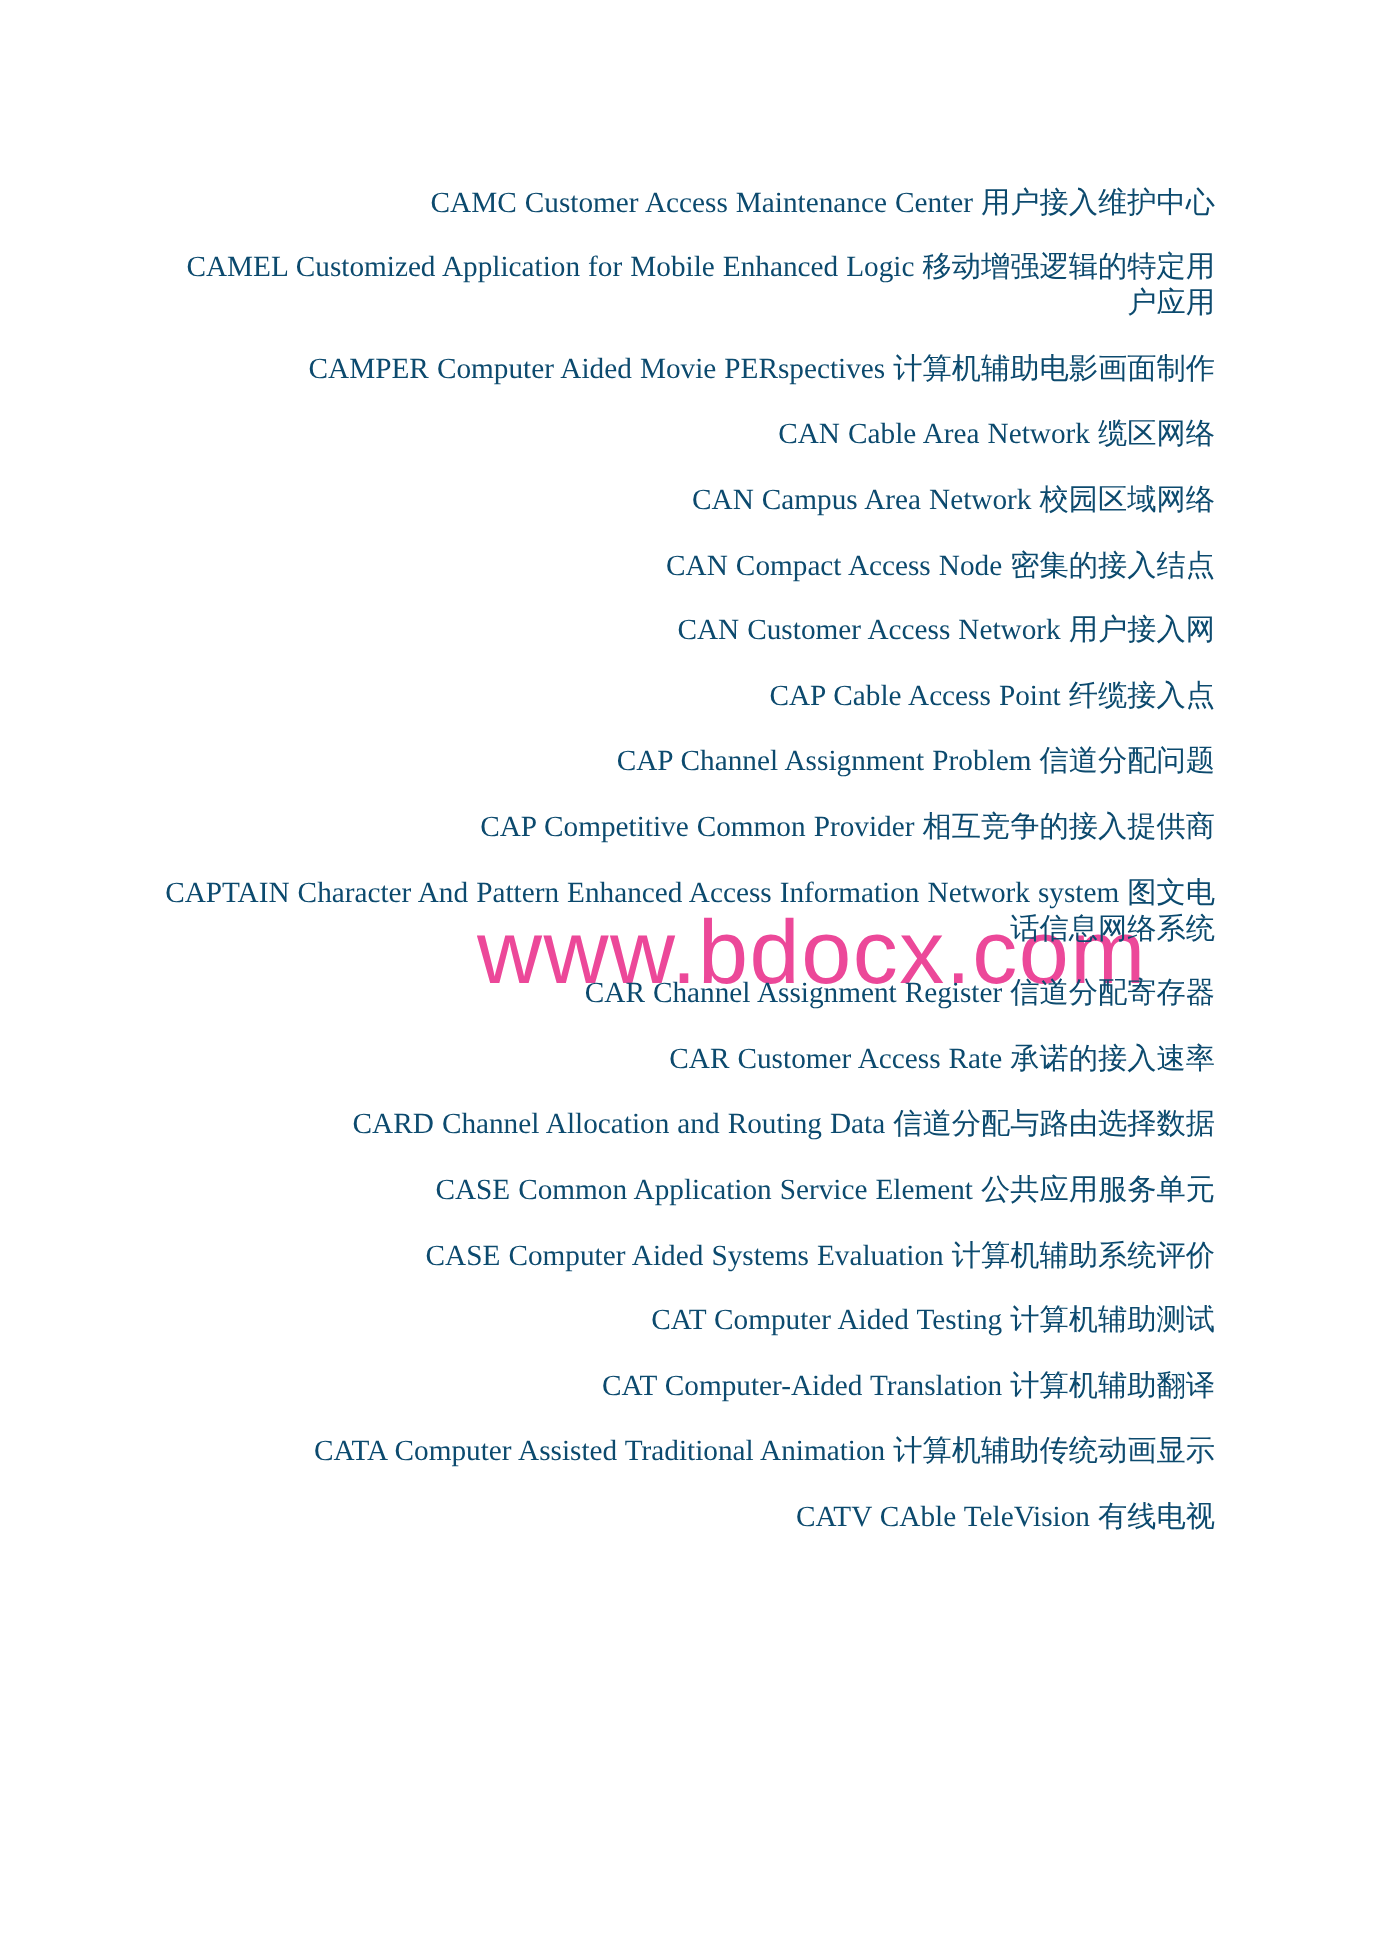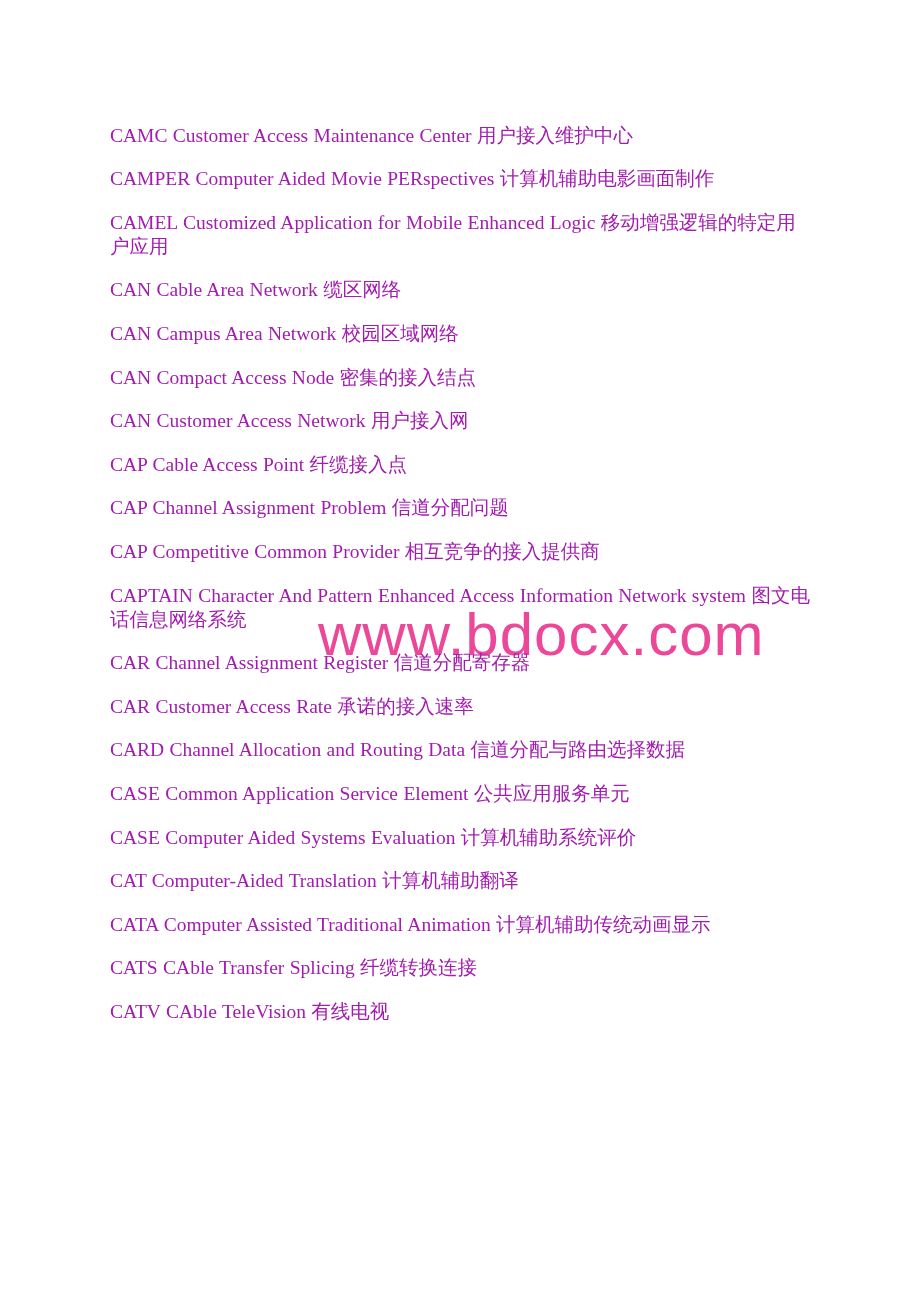--- a/index.html
+++ b/index.html
@@ -37,49 +37,49 @@
   .text-body {
     position: absolute;
     left: 110px;
     top: 104px;
     width: 700px;
     z-index: 2;
   }
   .entry {
     font-size: 19.5px;
     line-height: 24.1px;
-    text-align: left;
+    text-align: right;
     white-space: normal;
     word-spacing: 0.5px;
-    color: #a21caf;
+    color: #0c4a6e;
   }
 </style>
 </head>
 <body>
 
 <div class="page">
 
   <div class="watermark">www.bdocx.com</div>
 
   <div class="text-body">
       <p class="entry">CAMC Customer Access Maintenance Center 用户接入维护中心</p>
+      <p class="entry">CAMEL Customized Application for Mobile Enhanced Logic 移动增强逻辑的特定用户应用</p>
       <p class="entry">CAMPER Computer Aided Movie PERspectives 计算机辅助电影画面制作</p>
-      <p class="entry">CAMEL Customized Application for Mobile Enhanced Logic 移动增强逻辑的特定用户应用</p>
       <p class="entry">CAN Cable Area Network 缆区网络</p>
       <p class="entry">CAN Campus Area Network 校园区域网络</p>
       <p class="entry">CAN Compact Access Node 密集的接入结点</p>
       <p class="entry">CAN Customer Access Network 用户接入网</p>
       <p class="entry">CAP Cable Access Point 纤缆接入点</p>
       <p class="entry">CAP Channel Assignment Problem 信道分配问题</p>
       <p class="entry">CAP Competitive Common Provider 相互竞争的接入提供商</p>
       <p class="entry">CAPTAIN Character And Pattern Enhanced Access Information Network system 图文电话信息网络系统</p>
       <p class="entry">CAR Channel Assignment Register 信道分配寄存器</p>
       <p class="entry">CAR Customer Access Rate 承诺的接入速率</p>
       <p class="entry">CARD Channel Allocation and Routing Data 信道分配与路由选择数据</p>
       <p class="entry">CASE Common Application Service Element 公共应用服务单元</p>
       <p class="entry">CASE Computer Aided Systems Evaluation 计算机辅助系统评价</p>
+      <p class="entry">CAT Computer Aided Testing 计算机辅助测试</p>
       <p class="entry">CAT Computer-Aided Translation 计算机辅助翻译</p>
       <p class="entry">CATA Computer Assisted Traditional Animation 计算机辅助传统动画显示</p>
-      <p class="entry">CATS CAble Transfer Splicing 纤缆转换连接</p>
       <p class="entry">CATV CAble TeleVision 有线电视</p>
     </div>
 
 </div>
 
 </body></html>

